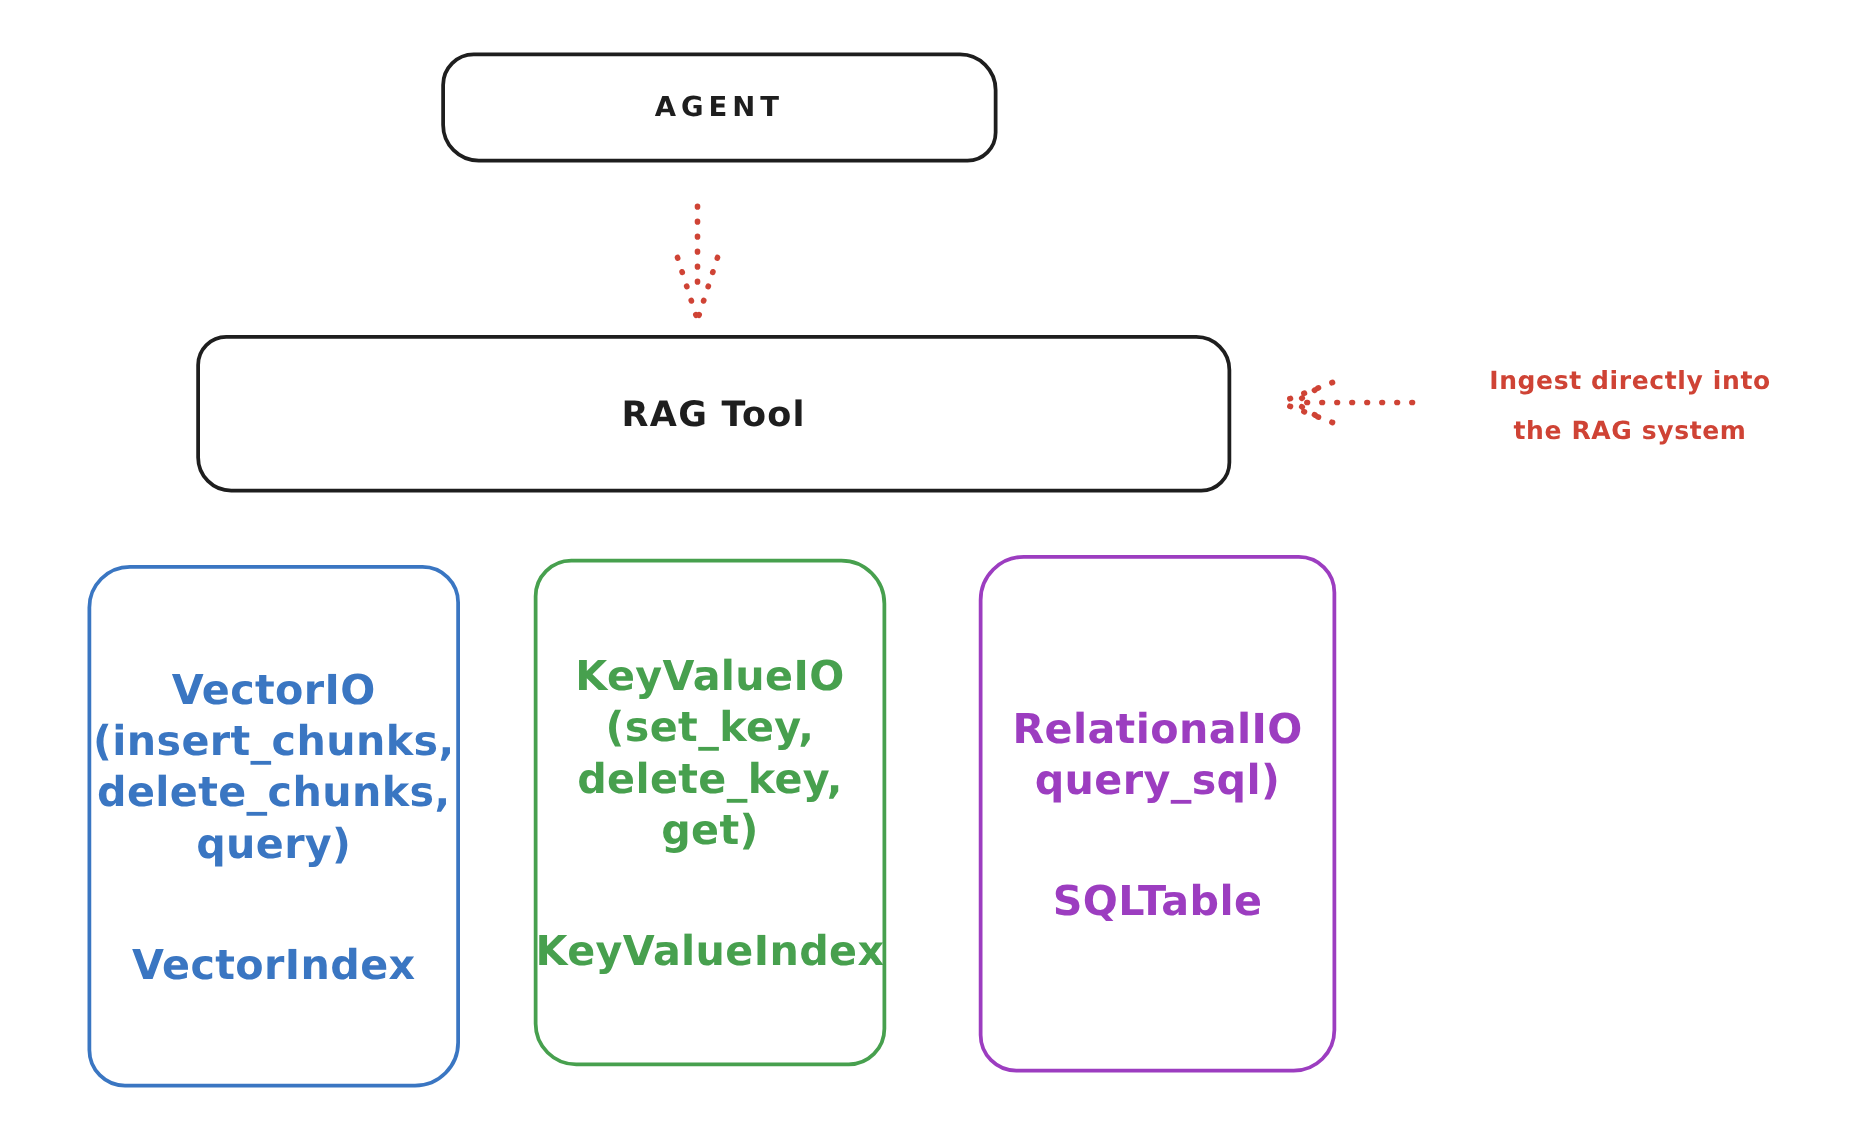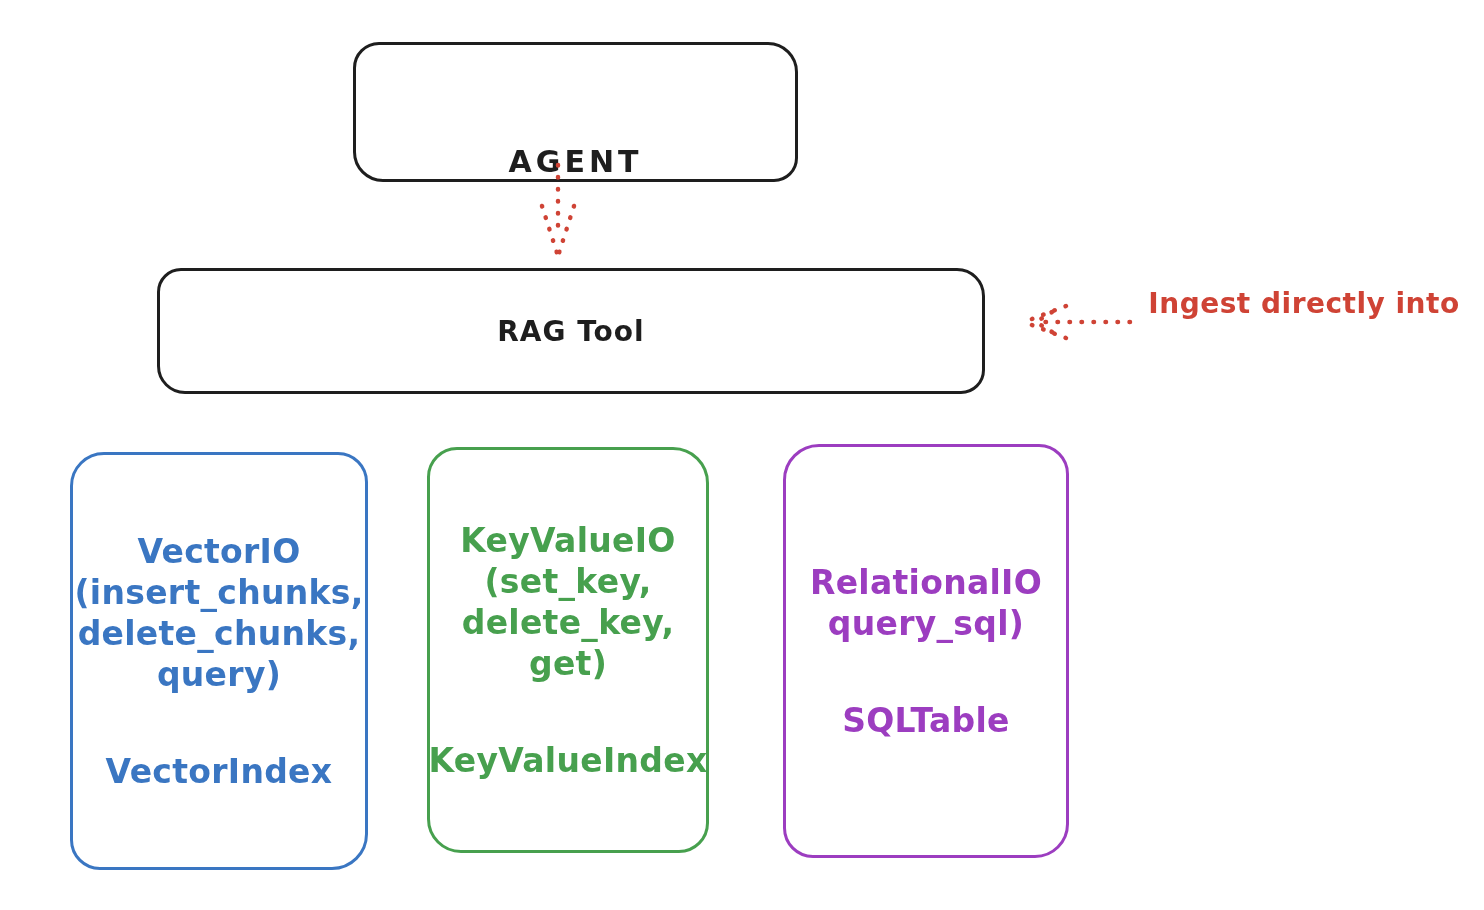--- a/index.html
+++ b/index.html
@@ -16,23 +16,23 @@
   .node {
     position: absolute;
     border: 3.5px solid var(--color-black);
     background: transparent;
     display: flex;
     align-items: center;
     justify-content: center;
     color: var(--color-black);
   }
   .node-agent {
-    left: 353px; top: 42px; width: 445px; height: 140px;
+    left: 353px; top: 42px; width: 445px; height: 88px;
     border-radius: 26px 30px 24px 30px;
-    font-size: 30px; font-weight: 700; letter-spacing: 4px; align-items: flex-end;
+    font-size: 22px; font-weight: 700; letter-spacing: 4px;
   }
   .node-rag {
     left: 157px; top: 268px; width: 828px; height: 126px;
     border-radius: 24px 28px 24px 28px;
     font-size: 28px; font-weight: 600; letter-spacing: 1px;
   }
 
   
   .arrow { position: absolute; }
   .arrow path {
@@ -42,21 +42,21 @@
     stroke-linecap: round;
     stroke-dasharray: 0.5 11.5;
   }
 
   
   .annotation {
     position: absolute;
     left: 1136px; top: 284px; width: 336px;
     text-align: center;
     color: var(--color-red);
-    font-size: 28px; font-weight: 700; line-height: 40px;
+    font-size: 20px; font-weight: 700; line-height: 40px;
     letter-spacing: 0.5px;
   }
 
   
   .io-box {
     position: absolute;
     border-width: 3.5px;
     border-style: solid;
     background: transparent;
     display: flex;
@@ -94,20 +94,21 @@
   <svg class="arrow" style="left:1014px; top:300px;" width="122" height="44" viewBox="0 0 122 44">
     <path d="M116 22 L30 22"></path>
     <path d="M52 6 L10 22"></path>
     <path d="M52 38 L10 22"></path>
     <path d="M38 12 L22 22"></path>
     <path d="M38 32 L22 22"></path>
   </svg>
 
   <div class="annotation">
     <div>Ingest directly into</div>
+    <div>the RAG system</div>
   </div>
 
   <div class="io-box io-blue" style="border-color: var(--color-blue); color: var(--color-blue);">
     <div>VectorIO</div>
     <div>(insert_chunks,</div>
     <div>delete_chunks,</div>
     <div>query)</div>
     <div class="index-label">VectorIndex</div>
   </div>
 

